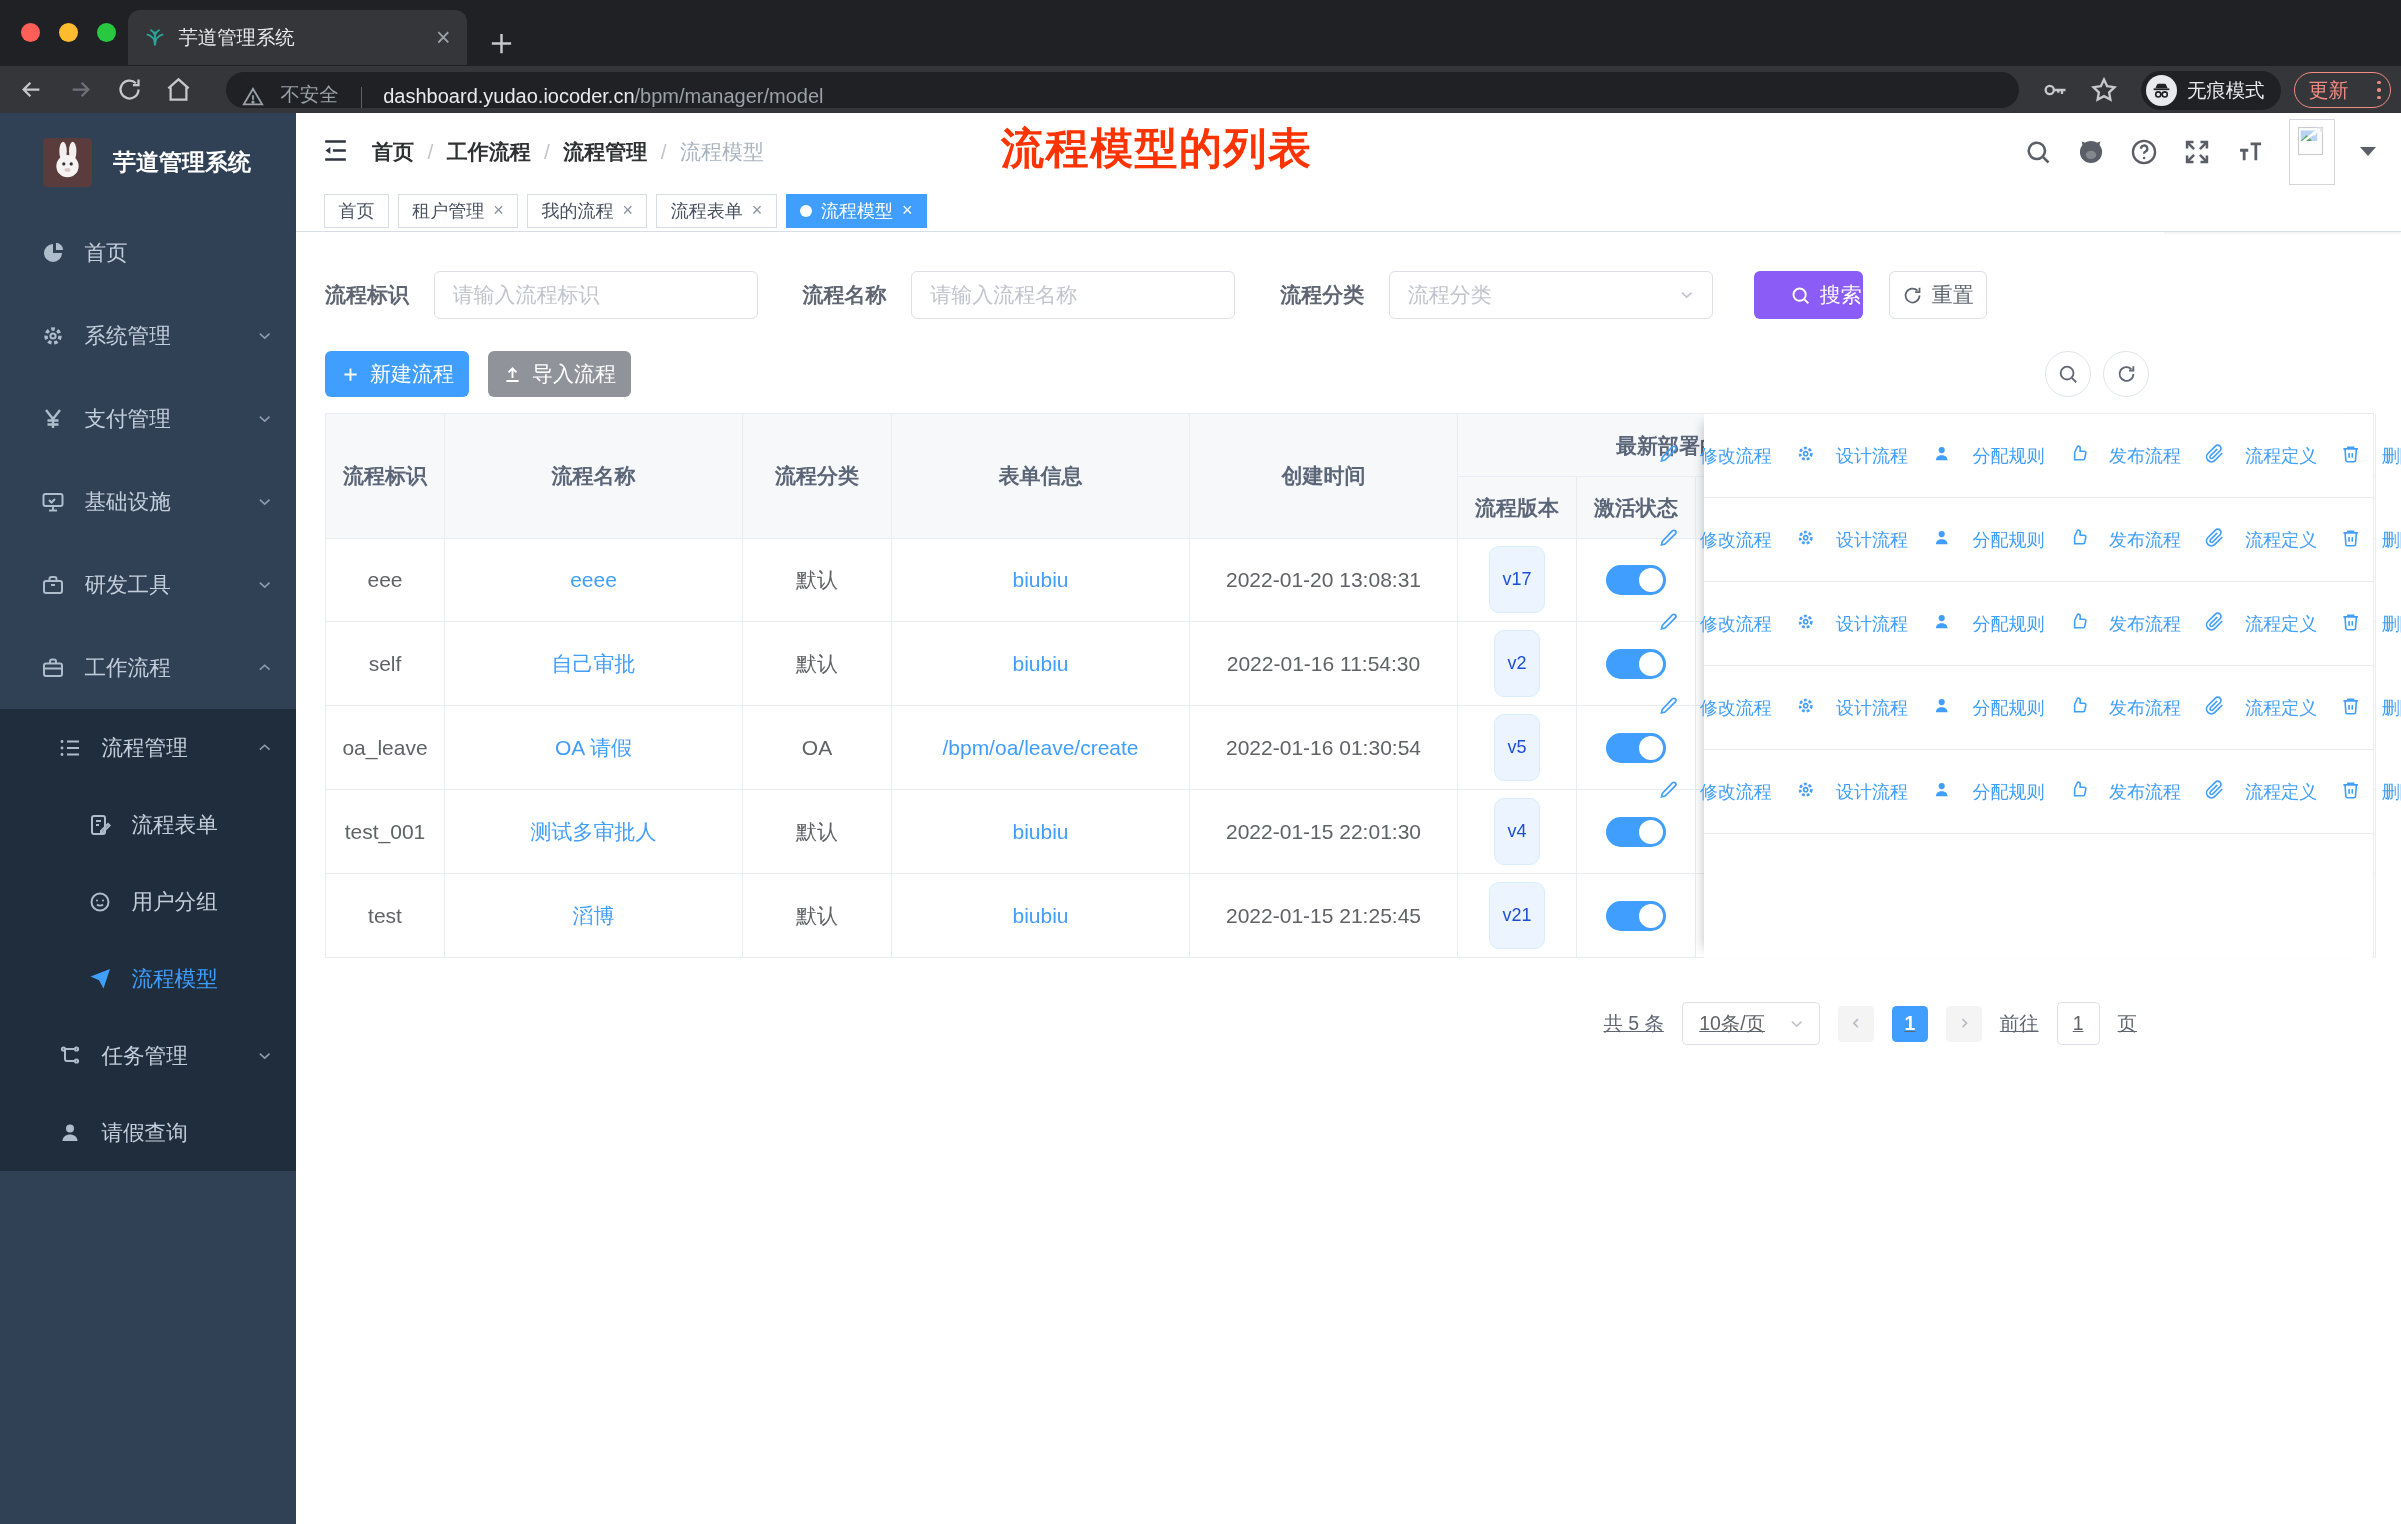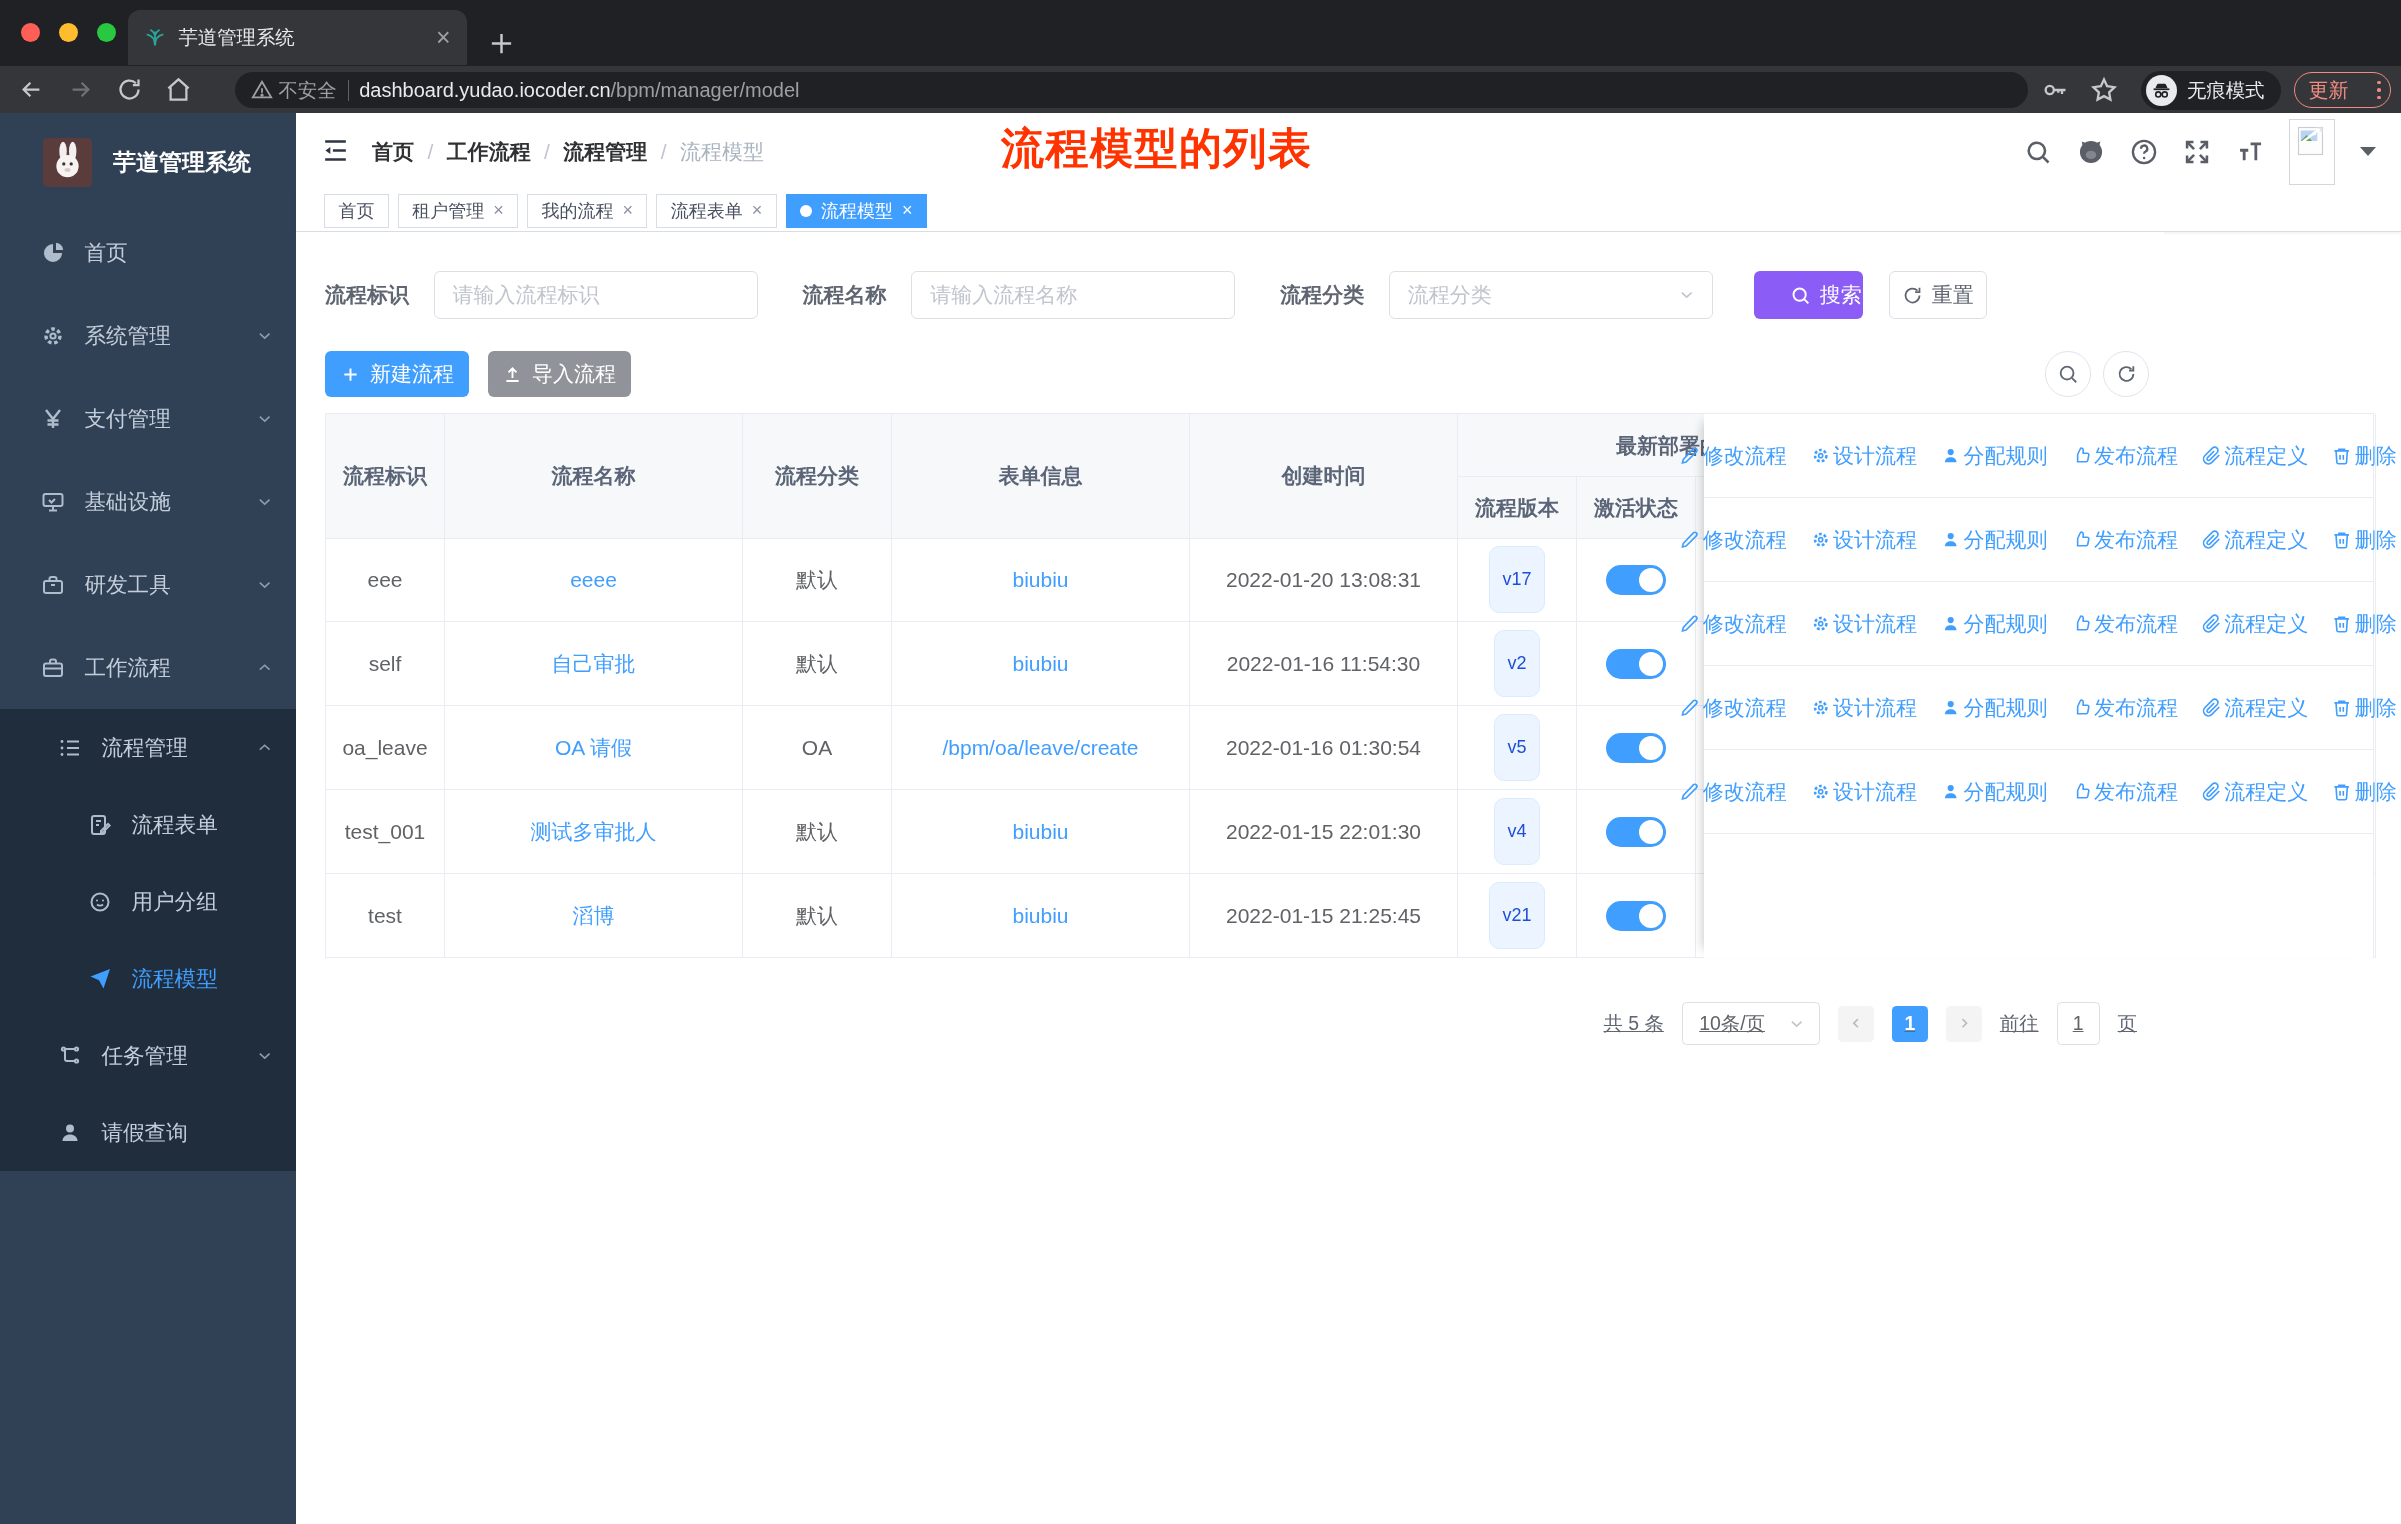--- a/index.html
+++ b/index.html
@@ -14,22 +14,22 @@
   .tl { width:19.4px; height:19.4px; border-radius:50%; }
   .tl.r { background:#ff5f57; } .tl.y { background:#febc2e; } .tl.g { background:#28c840; }
   .btab { position:absolute; left:128px; top:10.4px; width:339px; height:55px; background:#35363a;
           border-radius:12px 12px 0 0; display:flex; align-items:center; padding:0 16.4px; gap:12px; }
   .btab-title { color:#e8eaed; font-size:19.4px; flex:1; white-space:nowrap; overflow:hidden; }
   .btab-close { color:#9aa0a6; font-size:25px; line-height:1; }
   .newtab { position:absolute; left:485px; top:27px; width:33px; height:33px; color:#c6c8cc; }
   .urlbar { position:absolute; left:0; top:66px; width:100%; height:48px; background:#35363a; }
   .nav-ic { position:absolute; top:10.4px; width:27px; height:27px; color:#c6c8cc; }
   .nav-ic.dim { color:#6e7175; }
-  .urlpill { position:absolute; left:235px; top:6px; width:1793px; height:36px; border-radius:18px;
-             background:#202124; display:flex; align-items:center; padding:0 16.4px; gap:5px; }
+  .urlpill { position:absolute; left:226px; top:6px; width:1793px; height:36px; border-radius:18px;
+             background:#202124; display:flex; align-items:flex-end; padding:0 16.4px; gap:16px; }
   .sec-label { color:#9aa0a6; font-size:19.4px; }
   .url-sep { width:0.7px; height:21px; background:#5f6368; margin:0 6px; }
   .url-domain { color:#e8eaed; font-size:20px; }
   .url-path { color:#9aa0a6; font-size:20px; }
   .bar-ic { position:absolute; top:9.7px; width:28px; height:28px; color:#c6c8cc; }
   .incog { position:absolute; left:2141px; top:4.5px; height:39px; border-radius:19.4px; background:#202124;
            display:flex; align-items:center; gap:10.4px; padding:0 16.4px 0 4.5px; }
   .incog-circle { width:31px; height:31px; border-radius:50%; background:#e8eaed; display:flex; align-items:center; justify-content:center; color:#202124; }
   .incog-circle .ic { width:21px; height:21px; }
   .incog-label { color:#e8eaed; font-size:19.4px; }
@@ -124,21 +124,21 @@
   .lnk { color:#409eff; text-decoration:none; cursor:pointer; }
   .vbadge { background:#ecf5ff; border:0.7px solid #d9ecff; color:#1d4ed8; font-size:18px; border-radius:10px; padding:22px 12px; }
   .switch { width:60px; height:30px; border-radius:15px; background:#409eff; position:relative; display:inline-block; cursor:pointer; }
   .switch .knob { position:absolute; right:3px; top:3px; width:24px; height:24px; border-radius:50%; background:#fff; }
 
   .fixedcol { position:absolute; top:0; right:0; width:670px; height:545px; background:#fff;
               box-shadow:-10.4px 0 10.4px -9px rgba(0,0,0,.22); border-right:0.7px solid #e9edf3; border-top:0.7px solid #e9edf3; }
   .fixed-head { height:124px; background:#f7f8fa; border-bottom:0.7px solid #e9edf3; display:flex; align-items:center; justify-content:center;
                 color:#5b6578; font-weight:600; }
   .oprow { height:84px; border-bottom:0.7px solid #e9edf3; display:flex; align-items:center; justify-content:center; gap:24px; }
-  .act { display:flex; align-items:center; gap:3px; color:#409eff; font-size:21px; text-decoration:none; cursor:pointer; white-space:nowrap; }
+  .act { display:flex; gap:21px; color:#409eff; font-size:18px; text-decoration:none; cursor:pointer; white-space:nowrap; }
   .act .ic { width:19.4px; height:19.4px; }
 
   
   .pagination { position:absolute; right:27px; top:770px; height:43px; display:flex; align-items:center; gap:18px; font-size:19.4px; color:#5f6672;text-decoration:underline; }
   .psel { width:138px; height:43px; border:0.7px solid #dcdfe6; border-radius:4.5px; display:flex; align-items:center; justify-content:space-between; padding:0 12px 0 16.4px; color:#606266; }
   .pbtn { width:36px; height:36px; border-radius:4.5px; background:#f4f4f5; color:#b7bcc4; display:flex; align-items:center; justify-content:center; cursor:pointer; }
   .pbtn .ic { width:16.4px; height:16.4px; }
   .pcur { width:36px; height:36px; border-radius:4.5px; background:#409eff; color:#fff; display:flex; align-items:center; justify-content:center; font-weight:600; }
   .ginput { width:43px; height:43px; border:0.7px solid #dcdfe6; border-radius:4.5px; text-align:center; font-size:19.4px; color:#606266; font-family:inherit; }
 </style>

